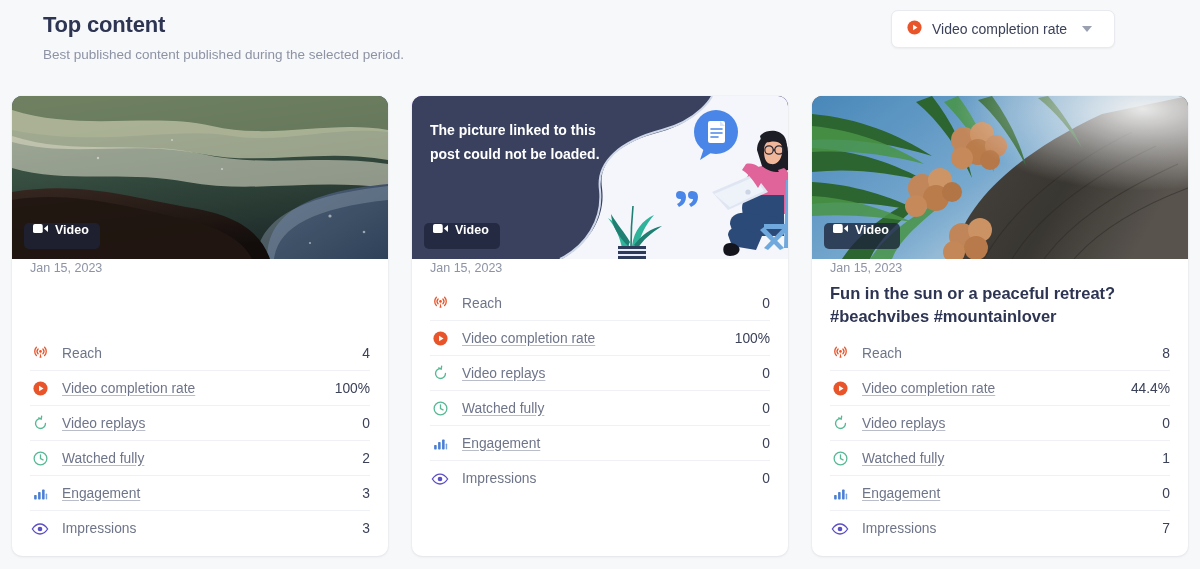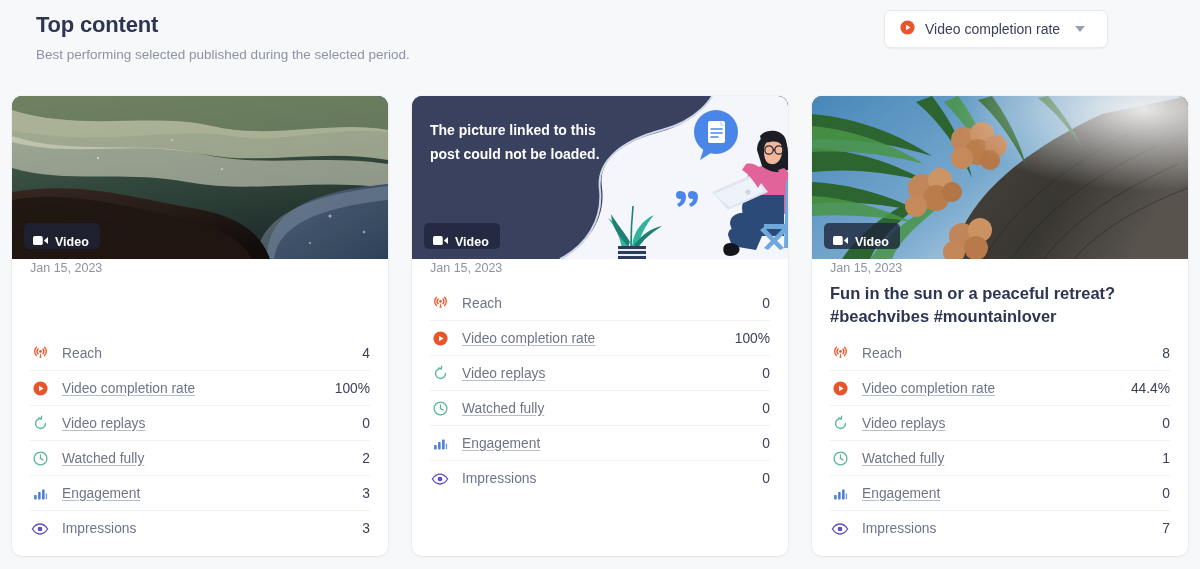--- a/index.html
+++ b/index.html
@@ -6,21 +6,21 @@
   html, body {
     width: 1200px; height: 569px;
     background: #f7f8fa;
     font-family: "Liberation Sans", sans-serif;
     -webkit-font-smoothing: antialiased;
   }
   .page { position: relative; width: 1200px; height: 569px; overflow: hidden; }
 
   
   .header {
-    position: absolute; left: 0; top: 0; width: 1144px; height: 84px;
+    position: absolute; left: 7px; top: 0; width: 1144px; height: 84px;
   }
   .header-title {
     position: absolute; left: 36px; top: 12px;
     font-size: 22px; font-weight: bold; color: #2e3553; letter-spacing: -0.2px;
   }
   .header-sub {
     position: absolute; left: 36px; top: 47px;
     font-size: 13.5px; color: #8d93a5;
   }
   .metric-select {
@@ -41,21 +41,21 @@
     width: 1176px; display: flex; gap: 24px;
   }
   .card {
     width: 376px; background: #ffffff; border-radius: 10px;
     box-shadow: 0 1px 3px rgba(35,40,70,.08), 0 0 0 1px rgba(35,40,70,.02);
     overflow: hidden; display: flex; flex-direction: column;
   }
   .thumb { position: relative; width: 100%; height: 163px; overflow: hidden; background: #303a52; }
   .thumb-badge {
     position: absolute; left: 12px; bottom: 10px; z-index: 5;
-    display: flex; align-items: flex-end; gap: 7px;
+    display: flex; align-items: flex-start; gap: 7px;
     height: 26px; padding: 0 11px 0 9px;
     background: rgba(30,36,58,.78); border-radius: 5px;
     font-size: 12.5px; color: #ffffff; font-weight: bold;
   }
   .card-body { padding: 2px 18px 8px 18px; }
   .card-date { font-size: 12.5px; color: #8d93a5; height: 17px; }
   .card-title {
     font-size: 16.5px; font-weight: bold; color: #2e3553;
     line-height: 1.38; margin-top: 4px; min-height: 46px;
   }
@@ -79,21 +79,21 @@
   }
   svg.fill { display: block; width: 100%; height: 100%; }
 </style>
 </head>
 <body>
 
 <div class="page">
 
   <div class="header">
     <div class="header-title">Top content</div>
-    <div class="header-sub">Best performing selected published during the selected period.</div>
+    <div class="header-sub">Best published content published during the selected period.</div>
 
     <div class="metric-select">
       <span>
         <svg width="17" height="17" viewBox="0 0 24 24">
           <circle cx="12" cy="12" r="10" fill="#e8552a"></circle>
           <path d="M10 8.2 L16.2 12 L10 15.8 Z" fill="#ffffff"></path>
         </svg>
       </span>
       <span class="metric-select-label">Video completion rate</span>
       <span class="caret"></span>

